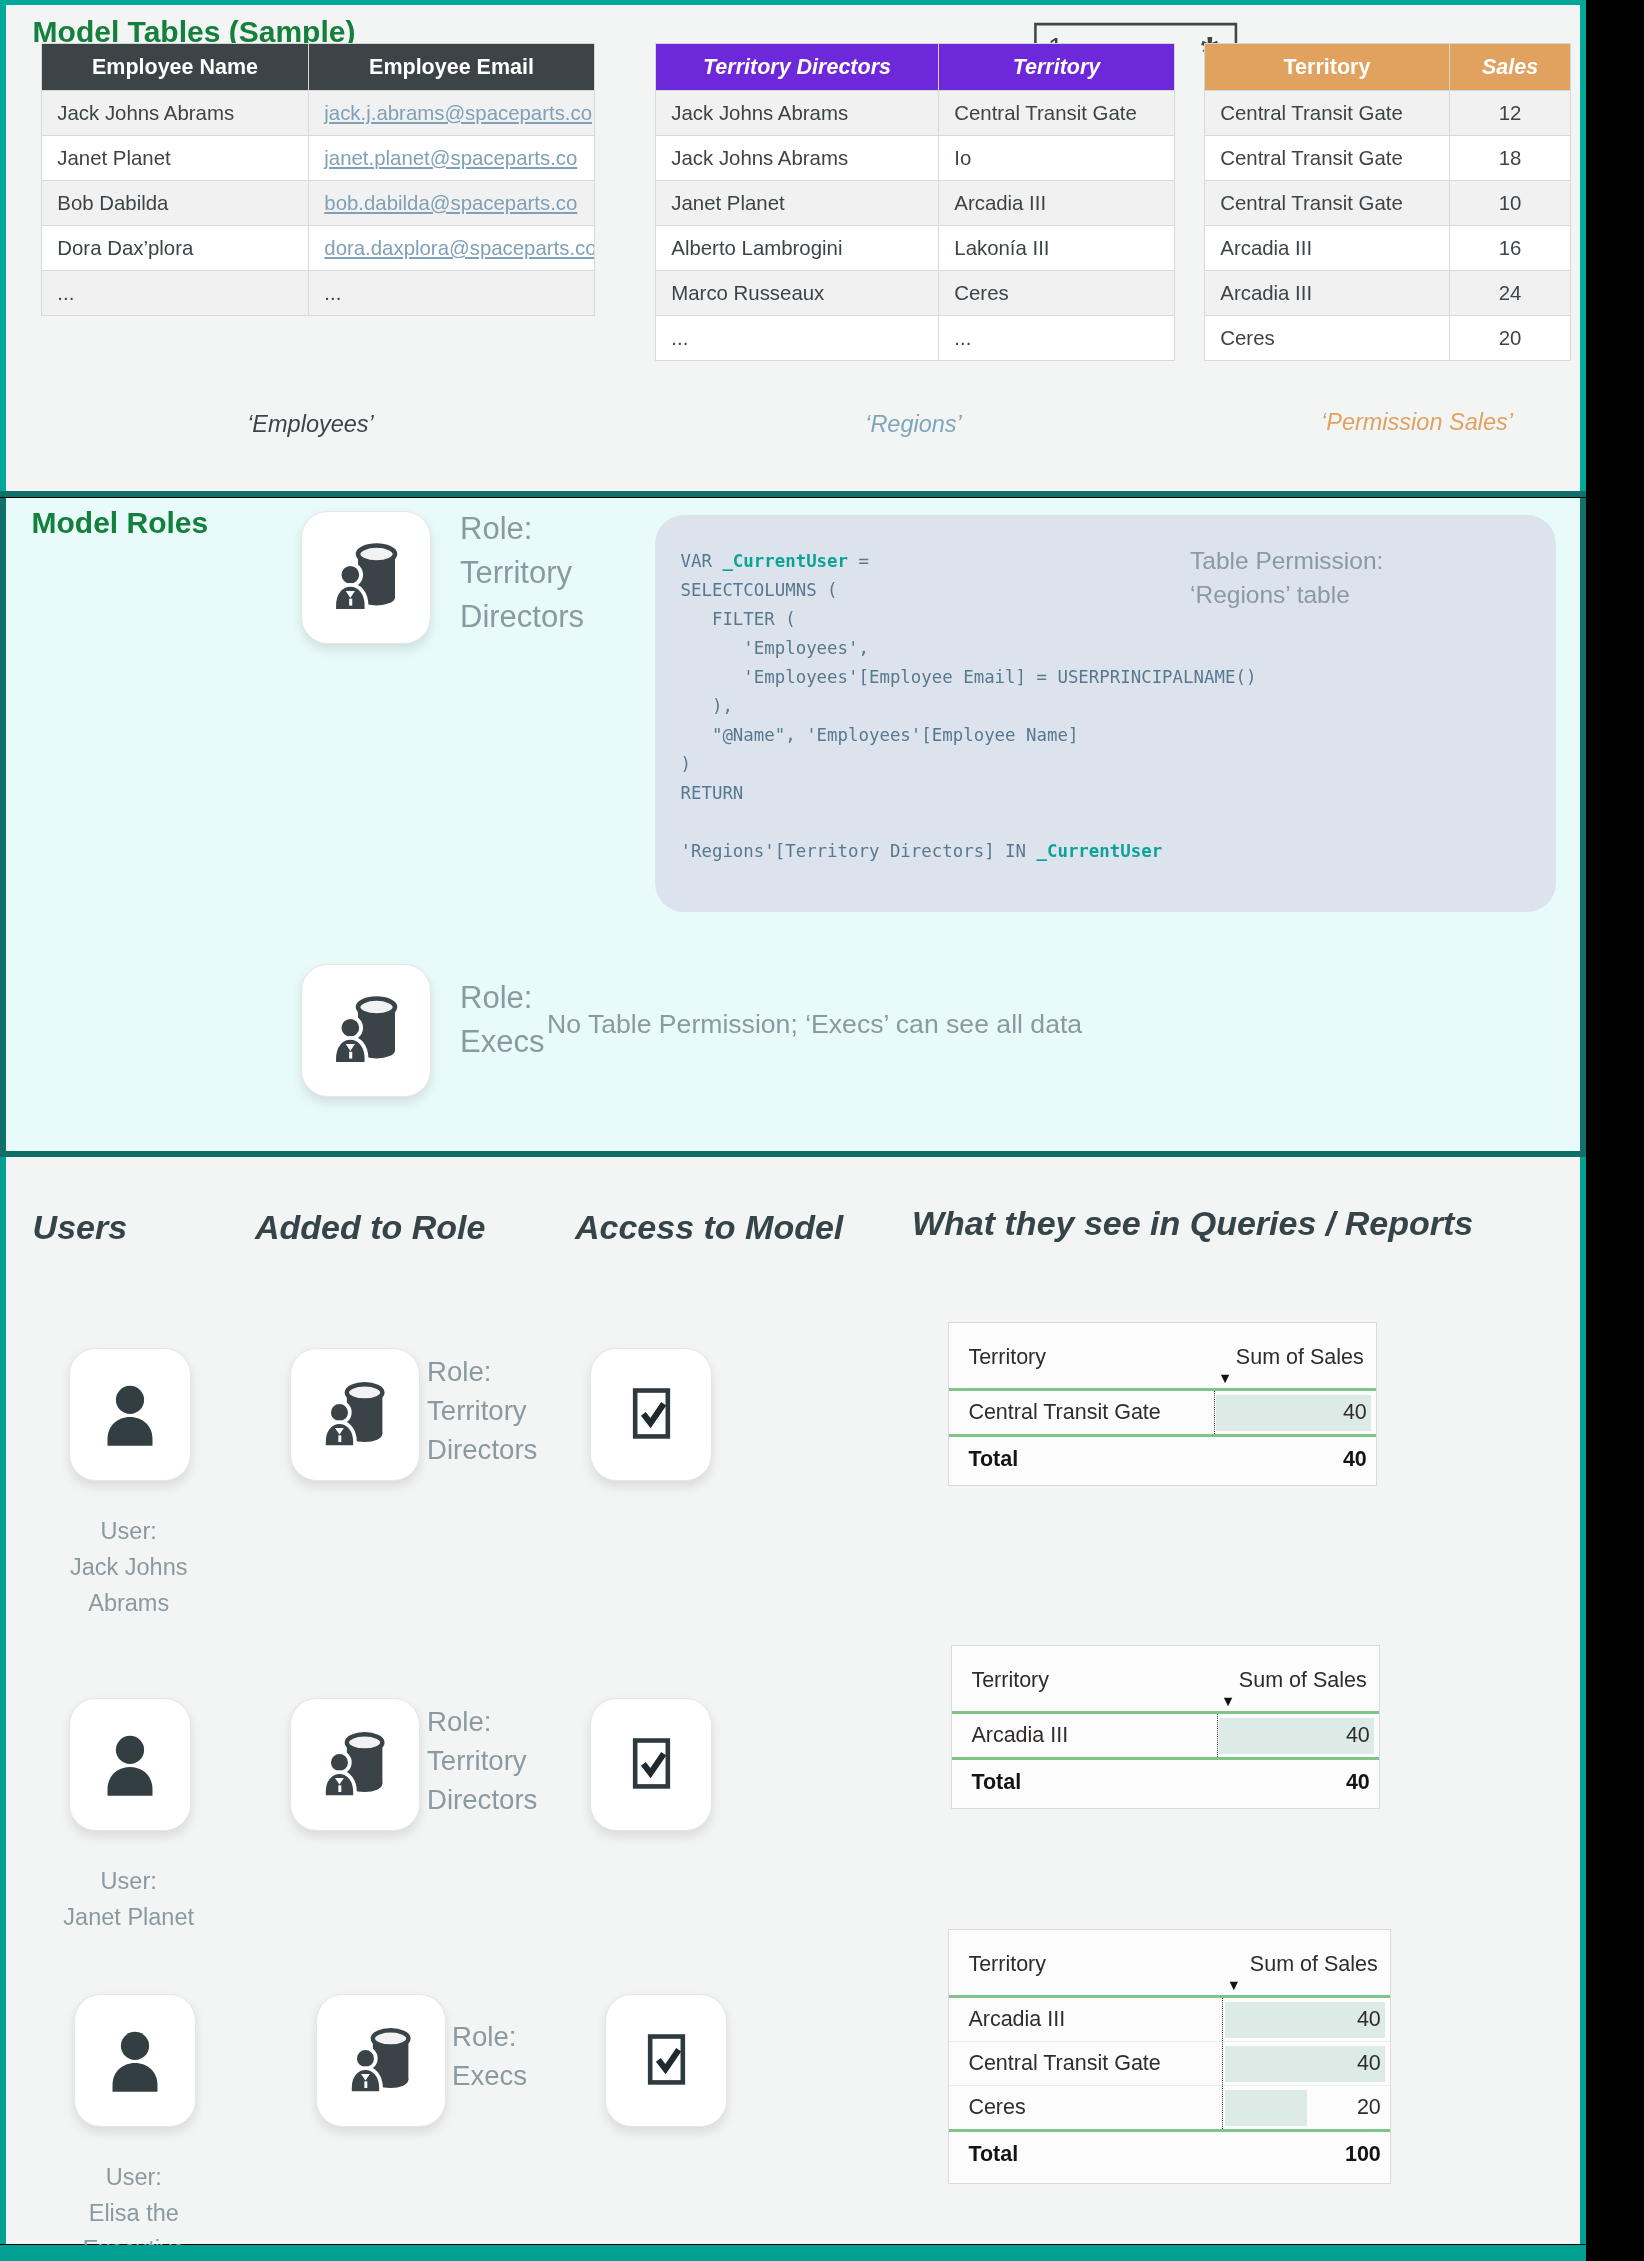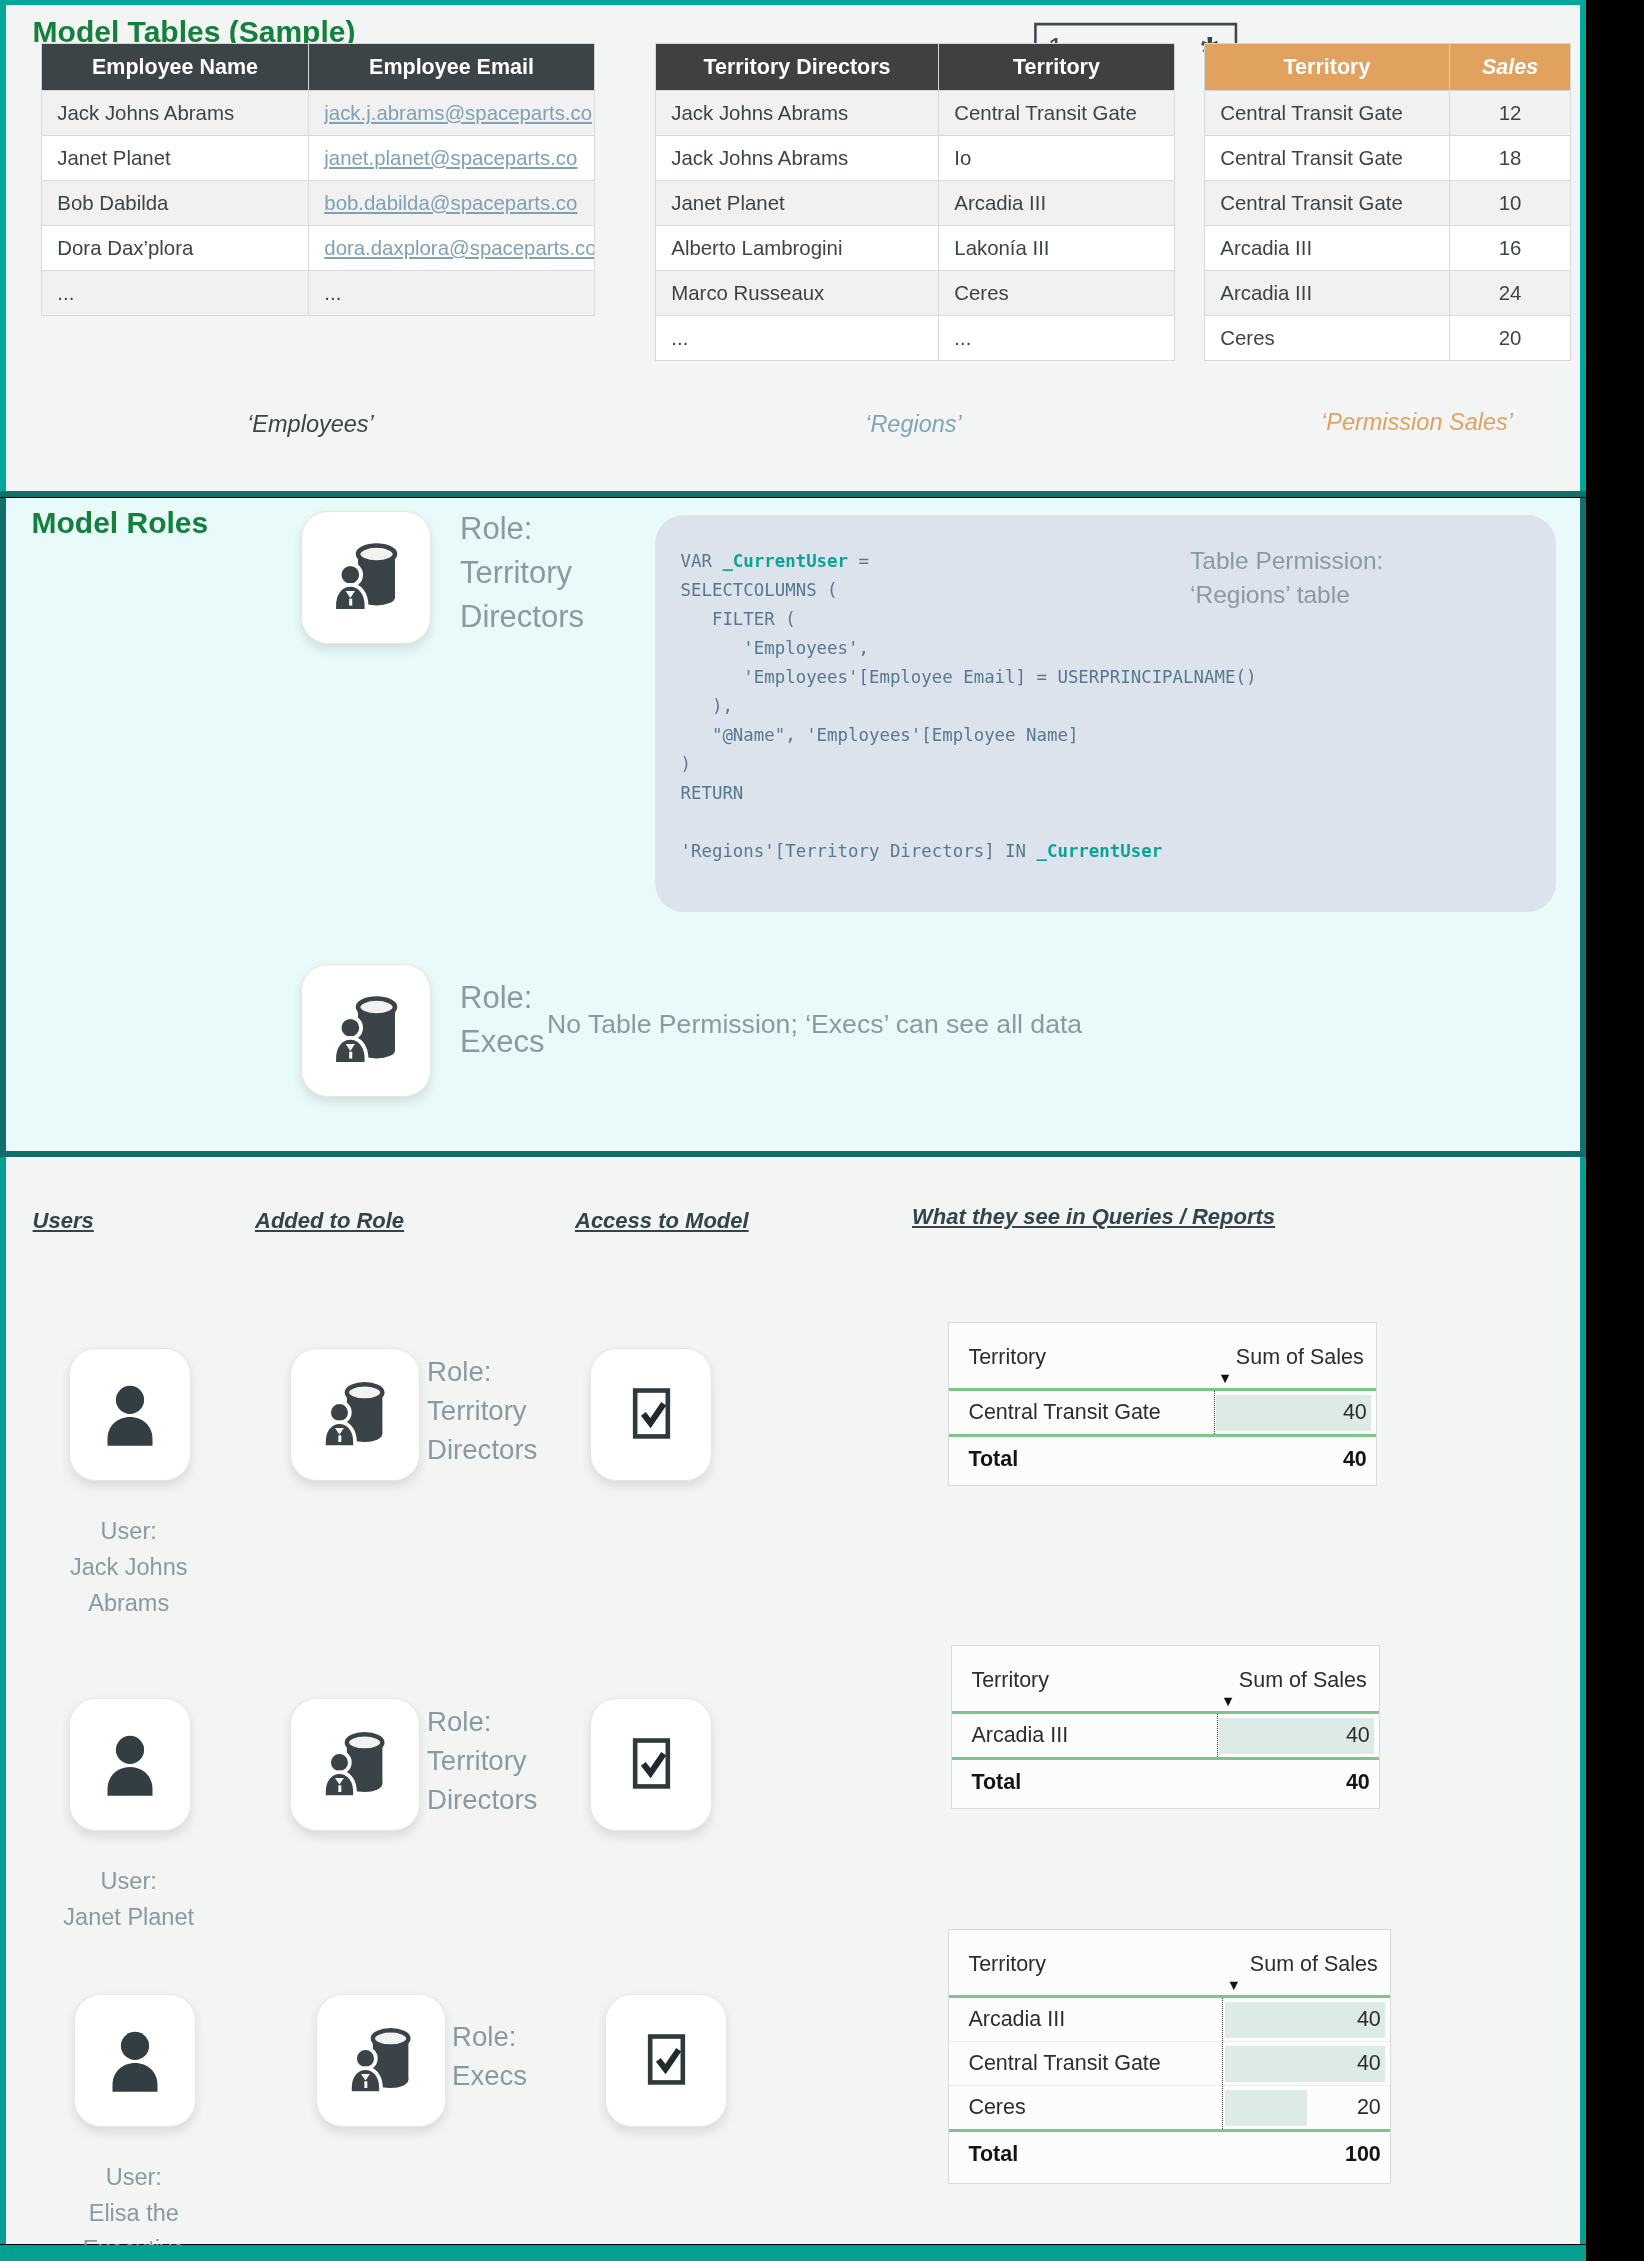--- a/index.html
+++ b/index.html
@@ -13,40 +13,40 @@
   .div2{top:1151px;height:6.1px;background:#0f6e68;width:1586px;left:0;}
   .sec3{top:1157px;height:1087px;background:#f3f4f4;border-left:6.1px solid #02a093;border-right:6.1px solid #02a093;}
   .bstrip{top:2245px;height:16.3px;background:#02a093;width:1586px;left:0;}
 
   .sec-title{font-size:30px;font-weight:600;color:#15803d;}
   .mtable{position:absolute;border-collapse:collapse;table-layout:fixed;background:#fff;border:1px solid #cccccc;}
   .mtable th{font-size:21.5px;font-weight:700;color:#fff;height:46px;text-align:center;border:1px solid #d6d6d6;padding:0;}
   .mtable td{font-size:20.4px;color:#3c4448;height:44px;padding:0 0 0 15.3px;border:1px solid #d9d9d9;background:#fff;overflow:hidden;white-space:nowrap;}
   .mtable tbody tr:nth-child(odd) td{background:#f1f1f2;}
   .th-dark{background:#3c4448;}
-  .th-blue{background:#404040;}
+  .th-blue{background:#6d28d9;font-style:italic;}
   .th-orange{background:#e0a25e;}
   .link{color:#7fa0b6;text-decoration:underline;}
   .num{text-align:center;padding-left:0 !important;}
   .caption{font-size:23.5px;font-style:italic;font-weight:500;text-align:center;color:#3c4448;}
   .cap-blue{color:#7da6bd;}
   .cap-orange{color:#e0a25e;}
   .rel-label{font-size:27.6px;color:#3c4448;}
   .rel-star{font-size:45px;font-weight:600;color:#3c4448;}
 
   .card{position:absolute;background:#fff;border-radius:26.6px;border:1px solid #e6e6e6;box-shadow:0 5.1px 10.2px rgba(0,0,0,0.10);display:flex;align-items:center;justify-content:center;}
   .role-label{font-size:31px;line-height:44px;color:#8b9aa0;white-space:pre-line;}
   .role-label-sm{font-size:27.6px;line-height:39px;color:#8b9aa0;white-space:pre-line;}
   .codebox{position:absolute;background:#dde3ed;border-radius:29px;}
   .code{position:absolute;font-family:"DejaVu Sans Mono","Liberation Mono",monospace;font-size:17.4px;line-height:29px;color:#57798e;white-space:pre;margin:0;}
   .kw{color:#0aa396;font-weight:bold;}
   .perm{font-size:24.5px;line-height:34px;color:#8b9aa0;white-space:pre-line;}
   .note{font-size:26.6px;color:#8b9aa0;}
 
-  .s3-head{font-size:22px;font-style:italic;font-weight:600;color:#344449;white-space:nowrap;text-decoration:underline;}
+  .s3-head{font-size:34px;font-style:italic;font-weight:600;color:#344449;white-space:nowrap;}
   .user-label{font-size:23.5px;line-height:36px;color:#8b9aa0;text-align:center;white-space:pre-line;}
 
   .report{position:absolute;background:#fcfcfc;border:1px solid #dadada;box-sizing:border-box;}
   .rt-head{position:relative;height:65px;}
   .rt-h1{position:absolute;left:19.4px;top:21.5px;font-size:21.5px;color:#2f2c2a;}
   .rt-h2{position:absolute;right:12.3px;top:21.5px;font-size:21.5px;color:#2f2c2a;}
   .rt-arrow{position:absolute;left:63%;top:47px;font-size:14.3px;color:#111;}
   .gline{height:3.1px;background:#7fc489;}
   .rt-row{display:flex;height:43px;align-items:center;position:relative;}
   .rt-row + .rt-row{border-top:1px solid #ececec;}

